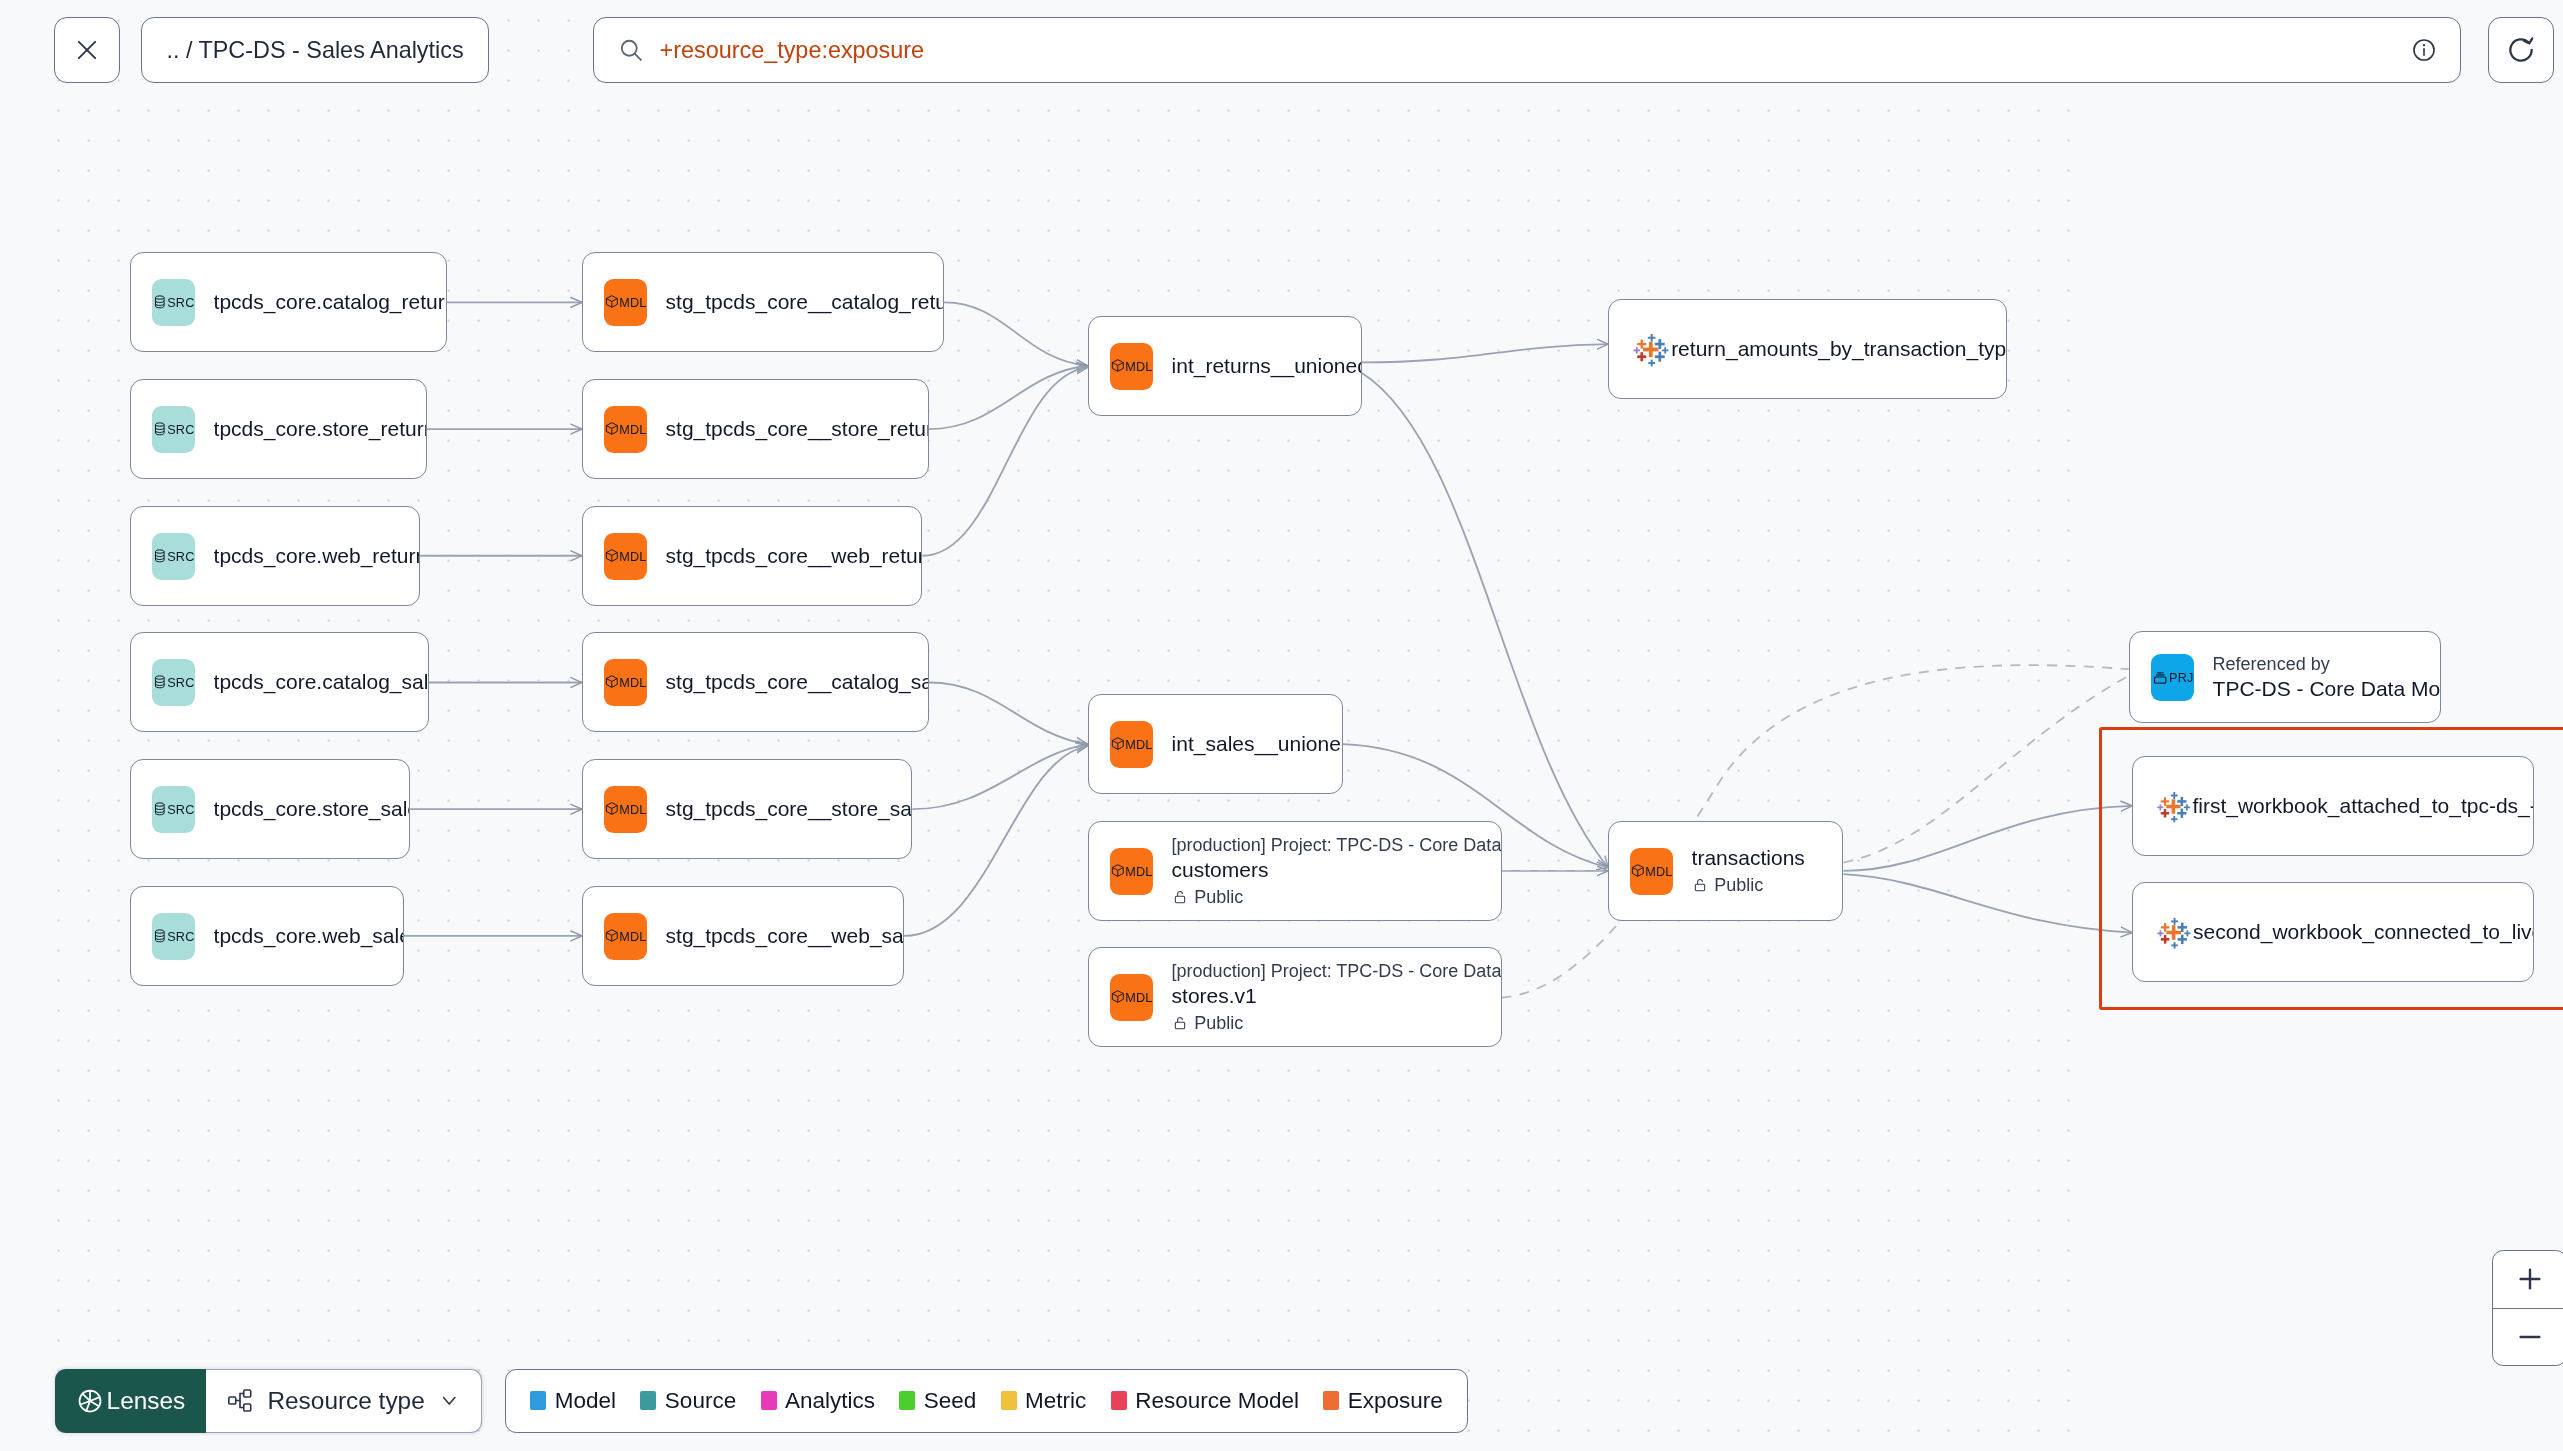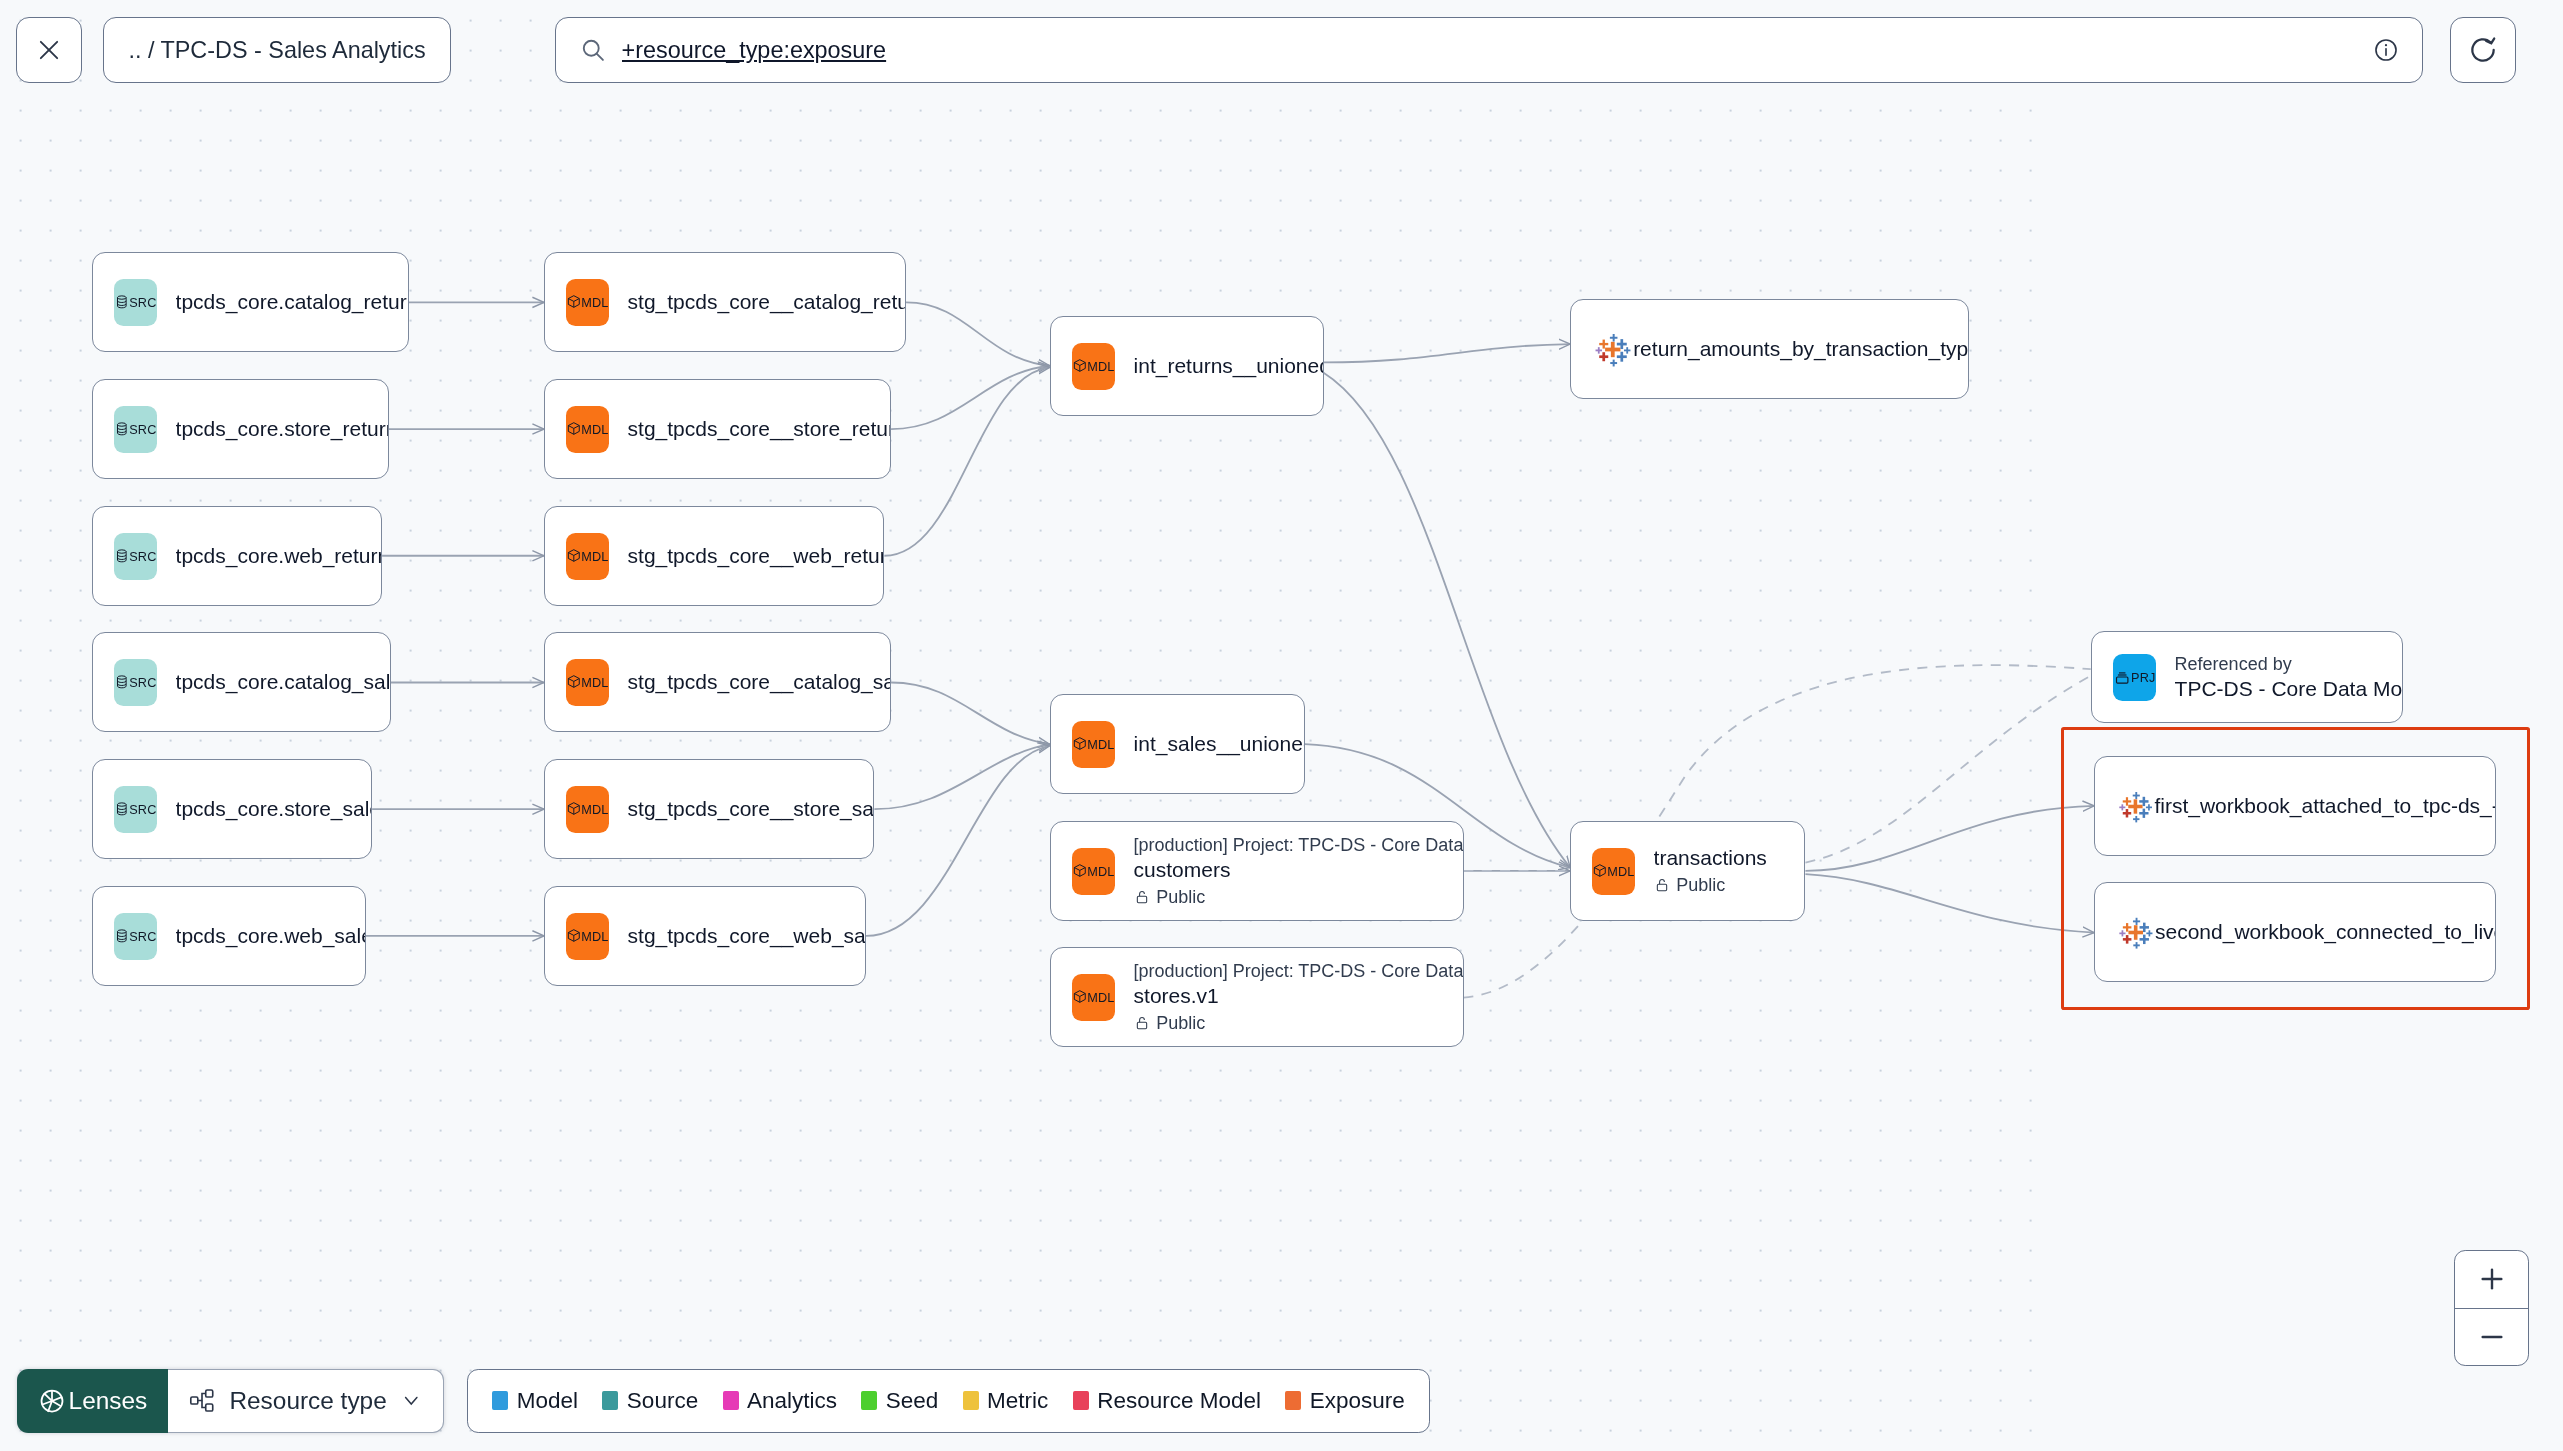--- a/index.html
+++ b/index.html
@@ -9,20 +9,21 @@
     background: #f7f9fb;
     overflow: hidden;
   }
   #app {
     position: relative;
     width: 2052px; height: 1451px;
     background-color: #f7f9fb;
     background-image: radial-gradient(circle, #c9d2dd 1.2px, transparent 1.3px);
     background-size: 30px 30px;
     background-position: 5.6px 5.6px;
+    margin-left: 38px;
   }
 
   
   .topbar {
     position: absolute; left: 0; top: 0; width: 2563px; height: 109px;
     z-index: 40;
   }
   .btn-square {
     position: absolute;
     width: 66px; height: 66px;
@@ -54,24 +55,23 @@
     background: #ffffff;
     border: 1.5px solid #67748b;
     border-radius: 13px;
     display: flex; align-items: center;
     padding: 0 22.5px;
   }
   #search-input {
     flex: 1;
     border: none; outline: none;
     font-family: "Liberation Sans", sans-serif;
-    font-size: 23.4px; color: #0f172a;
+    font-size: 23.4px; color: #c2410c;
     background: transparent;
     margin-left: 15px;
-    text-decoration: underline;
   }
   .icon-svg { display: block; }
 
   
   #canvas { position: absolute; left: 0; top: 109px; width: 2563px; height: 1247px; }
   #edges { position: absolute; left: 0; top: 0; width: 2563px; height: 1247px; }
 
   .node {
     position: absolute;
     background: #ffffff;

